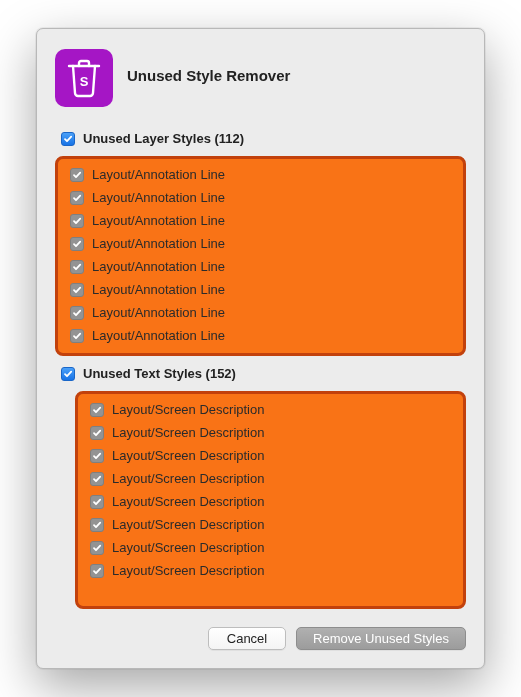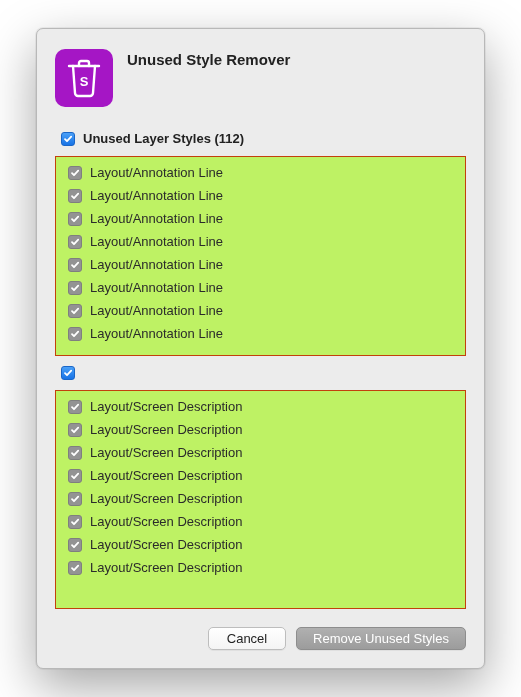--- a/index.html
+++ b/index.html
@@ -33,21 +33,21 @@
       width: 58px;
       height: 58px;
       background: #a516c5;
       border-radius: 10px;
       display: flex;
       align-items: center;
       justify-content: center;
       flex-shrink: 0;
     }
     .app-icon svg { display: block; }
-    .header-text { flex: 1; padding-top: 2px; }
+    .header-text { flex: 1; padding-top: 2px; margin-top: 16px; }
     .title {
       font-size: 15px;
       font-weight: 600;
       color: #222;
       margin-bottom: 4px;
     }
     .subtitle {
       font-size: 12px;
       color: #222;
     }
@@ -85,27 +85,27 @@
       background: #939393;
       border: 1px solid #7f7f7f;
     }
     .checkbox svg { position: absolute; }
     .section-label {
       font-size: 13px;
       font-weight: 700;
       color: #222;
     }
     .list-wrap {
-      background: #bef264;
-      border: 1px solid #c2410c;
-      border-radius: 0;
+      background: #f97316;
+      border: 3px solid #c2410c;
+      border-radius: 8px;
       position: relative;
     }
     .section.top .list-wrap { height: 200px; }
-    .section.bottom .list-wrap { flex: 1; }
+    .section.bottom .list-wrap { flex: 1; margin-left: 20px; }
     .list {
       position: absolute;
       inset: 0;
       overflow-y: auto;
       padding: 4px 2px;
     }
     .list::-webkit-scrollbar { width: 14px; }
     .list::-webkit-scrollbar-track { background: transparent; }
     .list::-webkit-scrollbar-thumb {
       background: #c4c4c4;
@@ -246,20 +246,21 @@
       </div>
     </div>
 
     <div class="section bottom">
       <div class="section-header">
         <span class="checkbox blue">
           <svg width="10" height="10" viewBox="0 0 10 10">
               <path d="M2 5.2 L4 7.2 L8.2 2.6" stroke="#fff" stroke-width="1.8" fill="none" stroke-linecap="round" stroke-linejoin="round"></path>
             </svg>
         </span>
+        <span class="section-label">Unused Text Styles (152)</span>
       </div>
       <div class="list-wrap">
         <div class="list" id="text-list">
             <div class="row">
               <span class="checkbox gray">
                 <svg width="10" height="10" viewBox="0 0 10 10">
                   <path d="M2 5.2 L4 7.2 L8.2 2.6" stroke="#fff" stroke-width="1.8" fill="none" stroke-linecap="round" stroke-linejoin="round"></path>
                 </svg>
               </span>
               <span>Layout/Screen Description</span>

